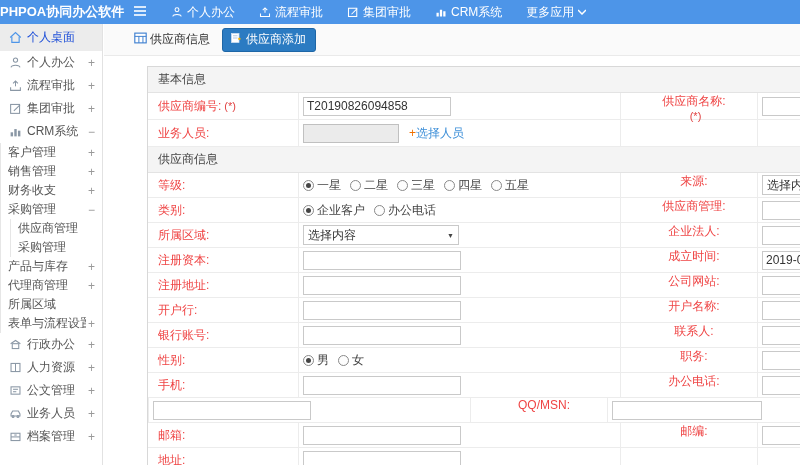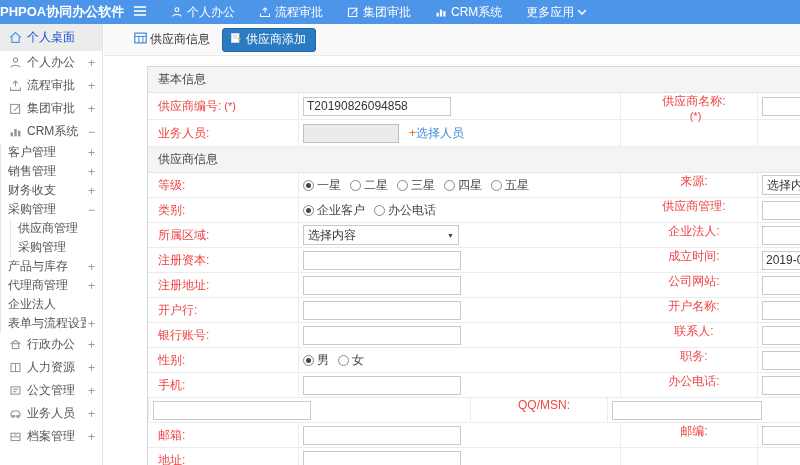--- a/index.html
+++ b/index.html
@@ -198,21 +198,21 @@
     </div>
     <div class="sb-item">
       <span class="sb-lb">产品与库存</span>
       <span class="sb-ex">+</span>
     </div>
     <div class="sb-item">
       <span class="sb-lb">代理商管理</span>
       <span class="sb-ex">+</span>
     </div>
     <div class="sb-item">
-      <span class="sb-lb">企业法人</span>
+      <span class="sb-lb">所属区域</span>
     </div>
     <div class="sb-item">
       <span class="sb-lb">表单与流程设置</span>
       <span class="sb-ex">+</span>
     </div>
   </div>
   <div class="sb-item">
     <span class="sb-ic">
         <svg width="13" height="13" viewBox="0 0 16 16" fill="none" stroke="#8a97a5" stroke-width="1.3">
           <path d="M2 7 L8 3 L14 7"></path>

